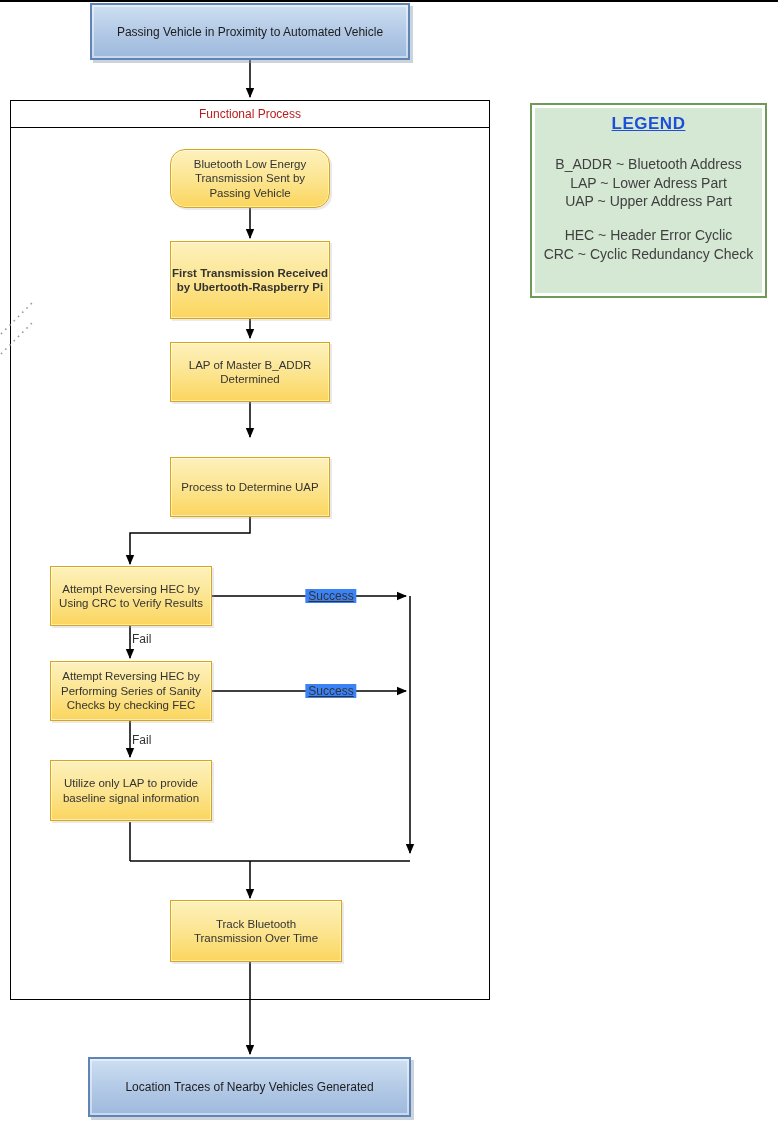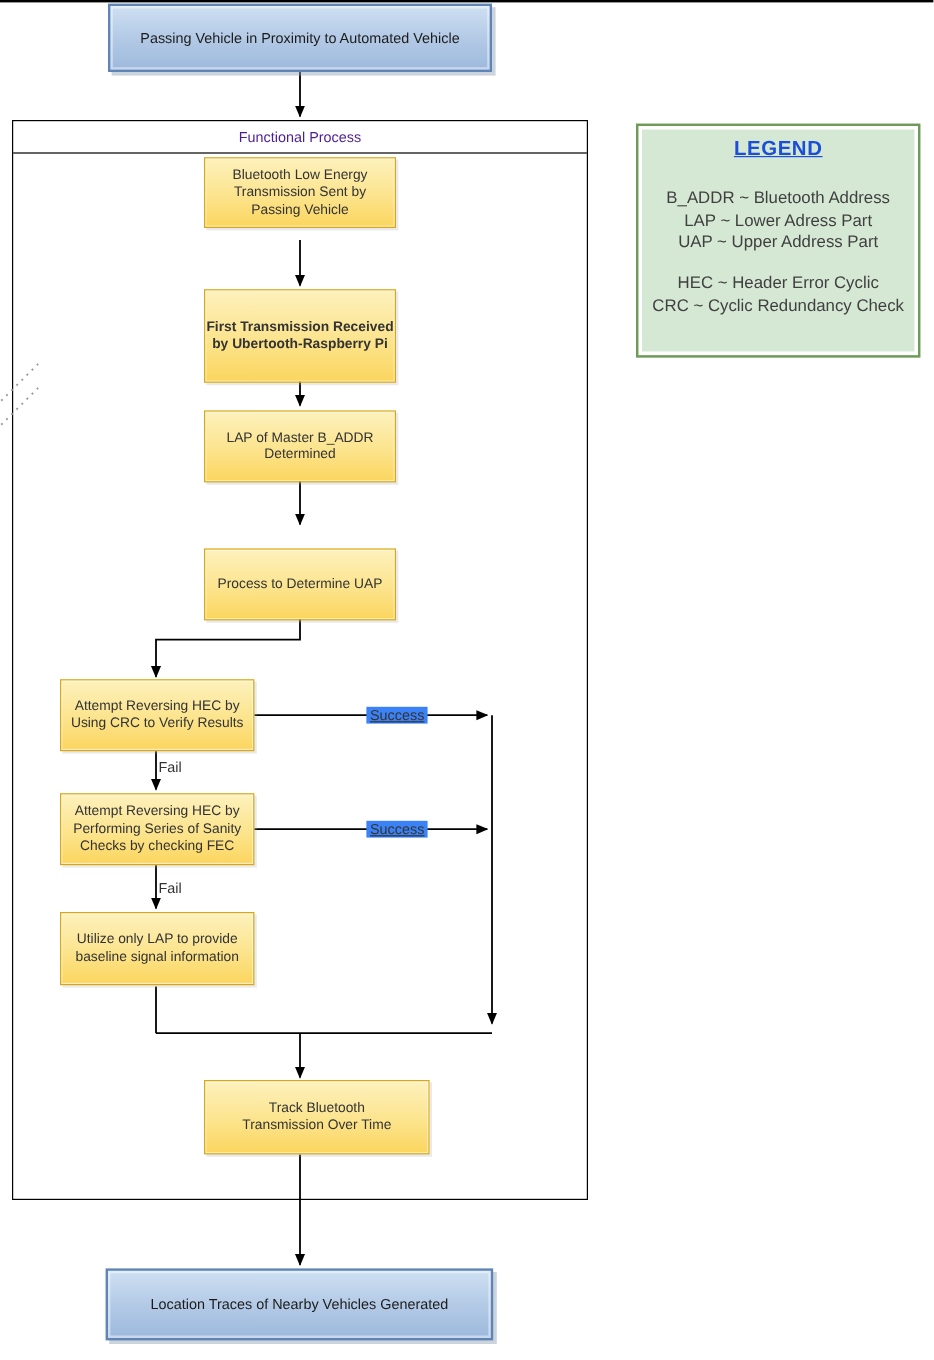--- a/index.html
+++ b/index.html
@@ -26,41 +26,41 @@
   .end-node   { left:88px; top:1057px; width:323px; height:60px; }
 
   
   .container-box {
     position:absolute; left:10px; top:100px; width:480px; height:900px;
     border:1.5px solid #000; z-index:1; background:transparent;
   }
   .container-header {
     height:27px; border-bottom:1.5px solid #000;
     display:flex; align-items:center; justify-content:center;
-    font-size:12px; color:#4c1d95;
+    font-size:12px; color:#b91c1c;
   }
 
   
   .process {
     position:absolute; z-index:10;
     display:flex; align-items:center; justify-content:center; text-align:center;
     white-space:pre-line;
     background:linear-gradient(180deg,#fdf1bc 0%,#fce48d 55%,#fbd55e 100%);
     border:1.5px solid #d9a716;
     box-shadow: inset 0 0 0 1px rgba(255,255,255,0.55), 2px 2px 0 rgba(170,170,170,0.25);
     font-size:11.5px; line-height:1.25; color:#333;
   }
-  .n1 { left:170px; top:131px; width:160px; height:59px; }
+  .n1 { left:170px; top:149px; width:160px; height:59px;border-radius:15px; }
   .n2 { left:170px; top:241px; width:160px; height:78px;font-weight:bold; }
   .n3 { left:170px; top:342px; width:160px; height:60px; }
   .n4 { left:170px; top:440px; width:160px; height:60px;margin-top:17px; }
   .n5 { left:50px;  top:566px; width:162px; height:60px; }
   .n6 { left:50px;  top:661px; width:162px; height:60px; }
   .n7 { left:50px;  top:760px; width:162px; height:61px; }
-  .n8 { left:170px; top:900px; width:188px; height:62px; }
+  .n8 { left:170px; top:900px; width:172px; height:62px; }
 
   
   .edge-label {
     position:absolute; z-index:12; font-size:12px; color:#333;
   }
   .lbl-success { background:#3b82f6; padding:0 3px; transform:translate(-50%,-50%);text-decoration:underline; }
   .lbl-success-1 { left:331px; top:596px; }
   .lbl-success-2 { left:331px; top:691px; }
   .lbl-fail { transform:translateY(-50%); }
   .lbl-fail-1 { left:132px; top:639px; }

